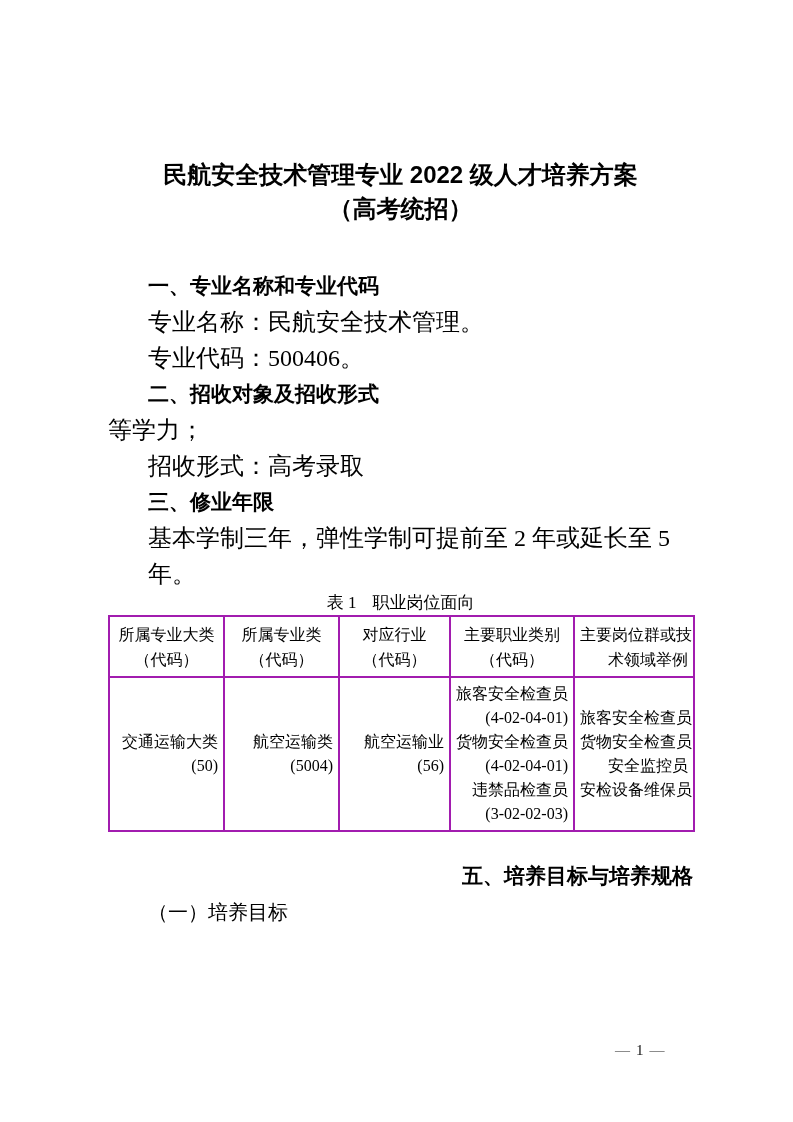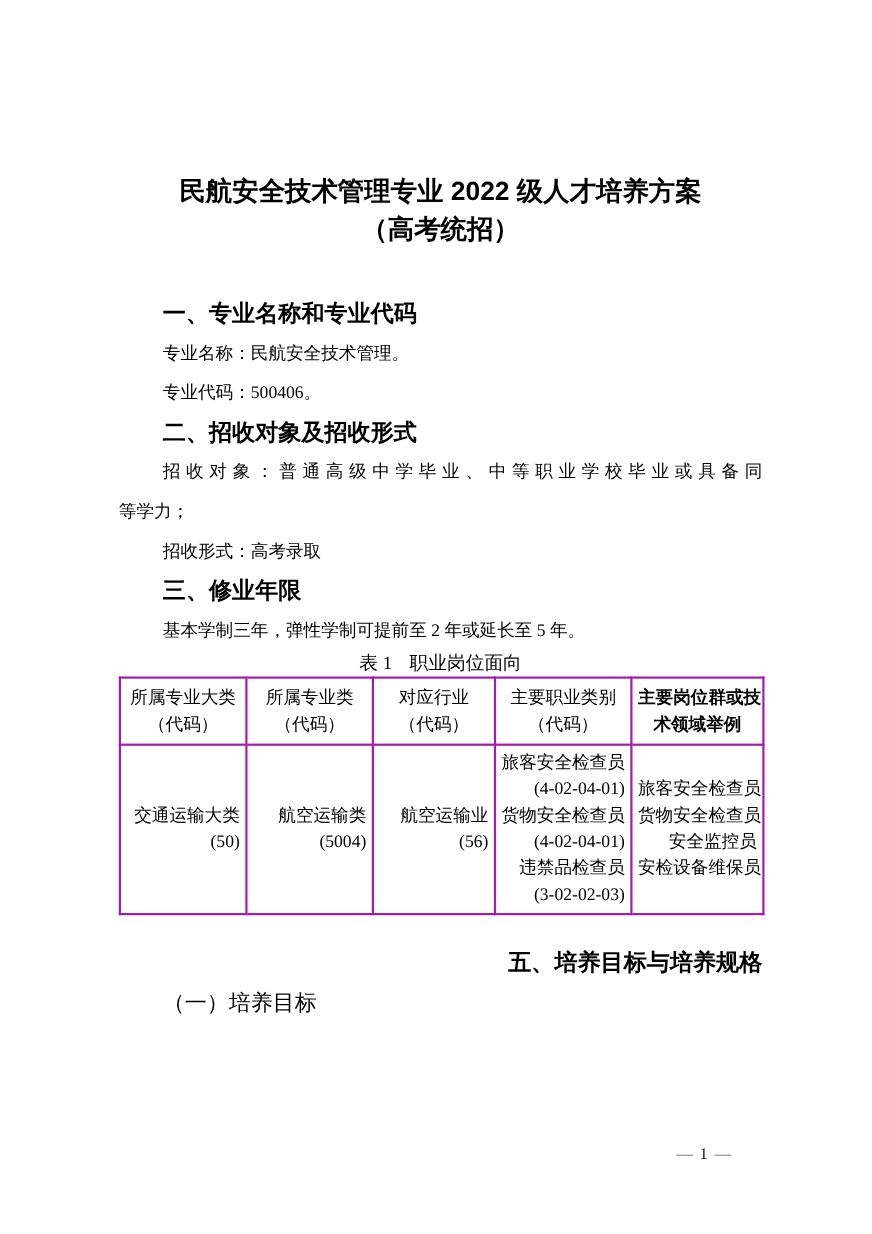--- a/index.html
+++ b/index.html
@@ -25,21 +25,21 @@
     margin:0; padding-left:40px;
     font-family:"Liberation Sans", sans-serif;
     font-weight:700;
     font-size:21px;
     line-height:36px;
   }
   .hd-first { margin-top:42px; }
   .hd-after-table { margin-top:26px;text-align:right; }
   .body-p {
     margin:0;
-    font-size:16px;
+    font-size:24px;
     line-height:36px;
     font-family:"Liberation Serif", serif;
   }
   .ind { padding-left:40px; }
   .just { text-align:justify; text-align-last:justify; }
   .sub-heading {
     margin:0; padding-left:40px;
     font-size:20px; line-height:36px;
     font-family:"Liberation Serif", serif;
   }
@@ -63,21 +63,21 @@
     font-size:16px;
     padding:2px 5px;
     overflow:hidden;
   }
   table.career thead th {
     height:55px;
     text-align:center;
     vertical-align:middle;
     line-height:25px;
   }
-  table.career thead th.lft { text-align:center;font-weight:bold; }
+  table.career thead th.lft { text-align:right; }
   table.career tbody td {
     height:148px;
     vertical-align:middle;
     text-align:right;
     line-height:24px;
   }
   table.career div { white-space:nowrap; }
   .footer {
     position:absolute;
     left:610px; top:1042px;
@@ -97,21 +97,20 @@
     <div class="doc-title">
       <div>民航安全技术管理专业 2022 级人才培养方案</div>
       <div>（高考统招）</div>
     </div>
 
     <h2 class="hd hd-first">一、专业名称和专业代码</h2>
     <p class="body-p ind">专业名称：民航安全技术管理。</p>
     <p class="body-p ind">专业代码：500406。</p>
 
     <h2 class="hd">二、招收对象及招收形式</h2>
-    <p class="body-p ind just">招收对象：普通高级中学毕业、中等职业学校毕业或具备同</p>
     <p class="body-p">等学力；</p>
     <p class="body-p ind">招收形式：高考录取</p>
 
     <h2 class="hd">三、修业年限</h2>
     <p class="body-p ind">基本学制三年，弹性学制可提前至 2 年或延长至 5 年。</p>
 
 
     <div class="tbl-caption">
       <span>表 1</span><span class="cap-title">职业岗位面向</span>
     </div>

